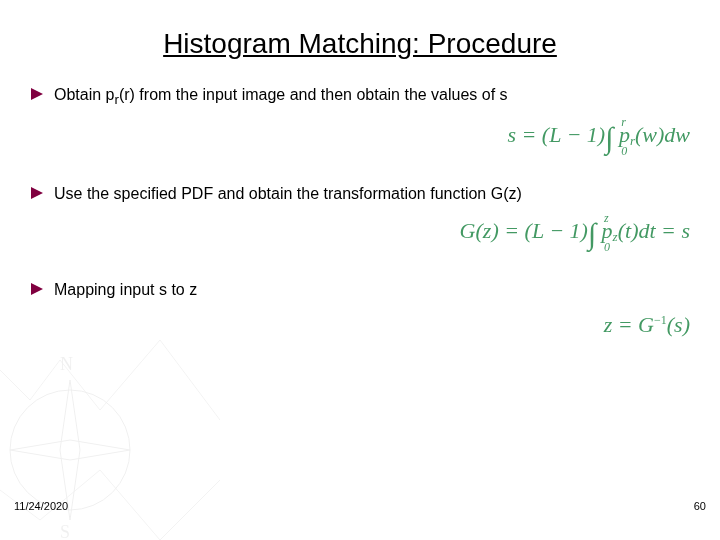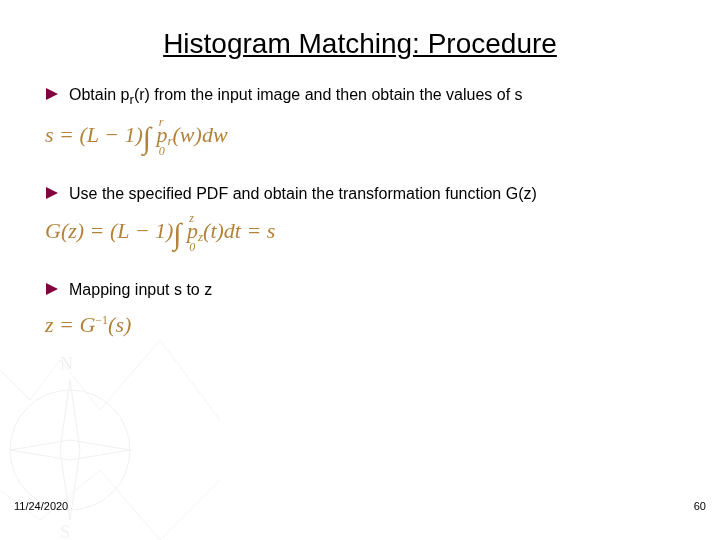--- a/index.html
+++ b/index.html
@@ -20,42 +20,42 @@
   .title {
     text-align: center;
     font-size: 28px;
     font-weight: 400;
     padding-top: 28px;
     padding-bottom: 24px;
     font-family: Verdana, Geneva, sans-serif;
     text-decoration: underline;
   }
   .content {
-    padding: 0 30px 0 45px;
+    padding: 0 30px 0 30px;
   }
   .item {
     display: flex;
     align-items: flex-start;
     gap: 10px;
     margin-bottom: 12px;
   }
   .bullet {
     flex: 0 0 auto;
     margin-top: 3px;
   }
   .bullet svg { display: block; }
   .item-text {
     font-size: 16px;
     line-height: 1.35;
   }
   .equation {
-    text-align: left;
+    text-align: right;
     font-family: 'Times New Roman', Times, serif;
     font-style: italic;
-    color: #a16207;
+    color: #15803d;
     opacity: 0.8;
     font-size: 22px;
     margin: 10px 0 28px 0;
   }
   .equation .int {
     display: inline-block;
     position: relative;
   }
   .equation .int .sym {
     font-size: 30px;

